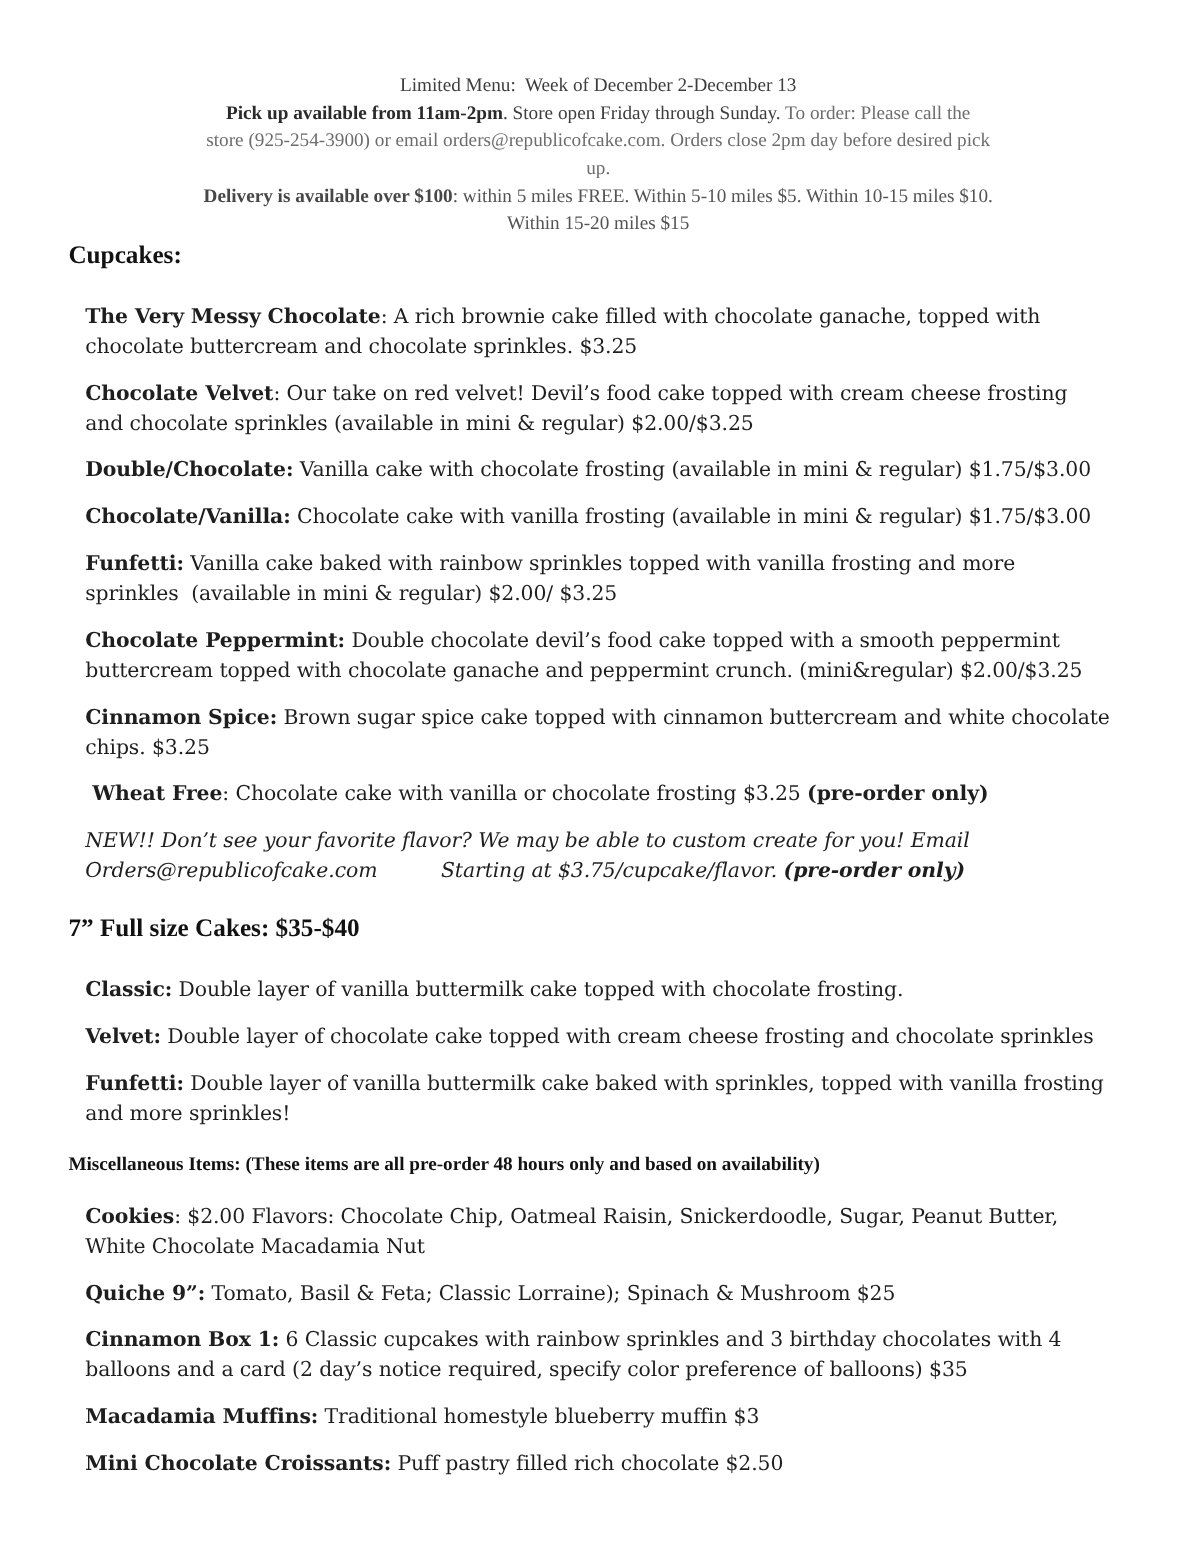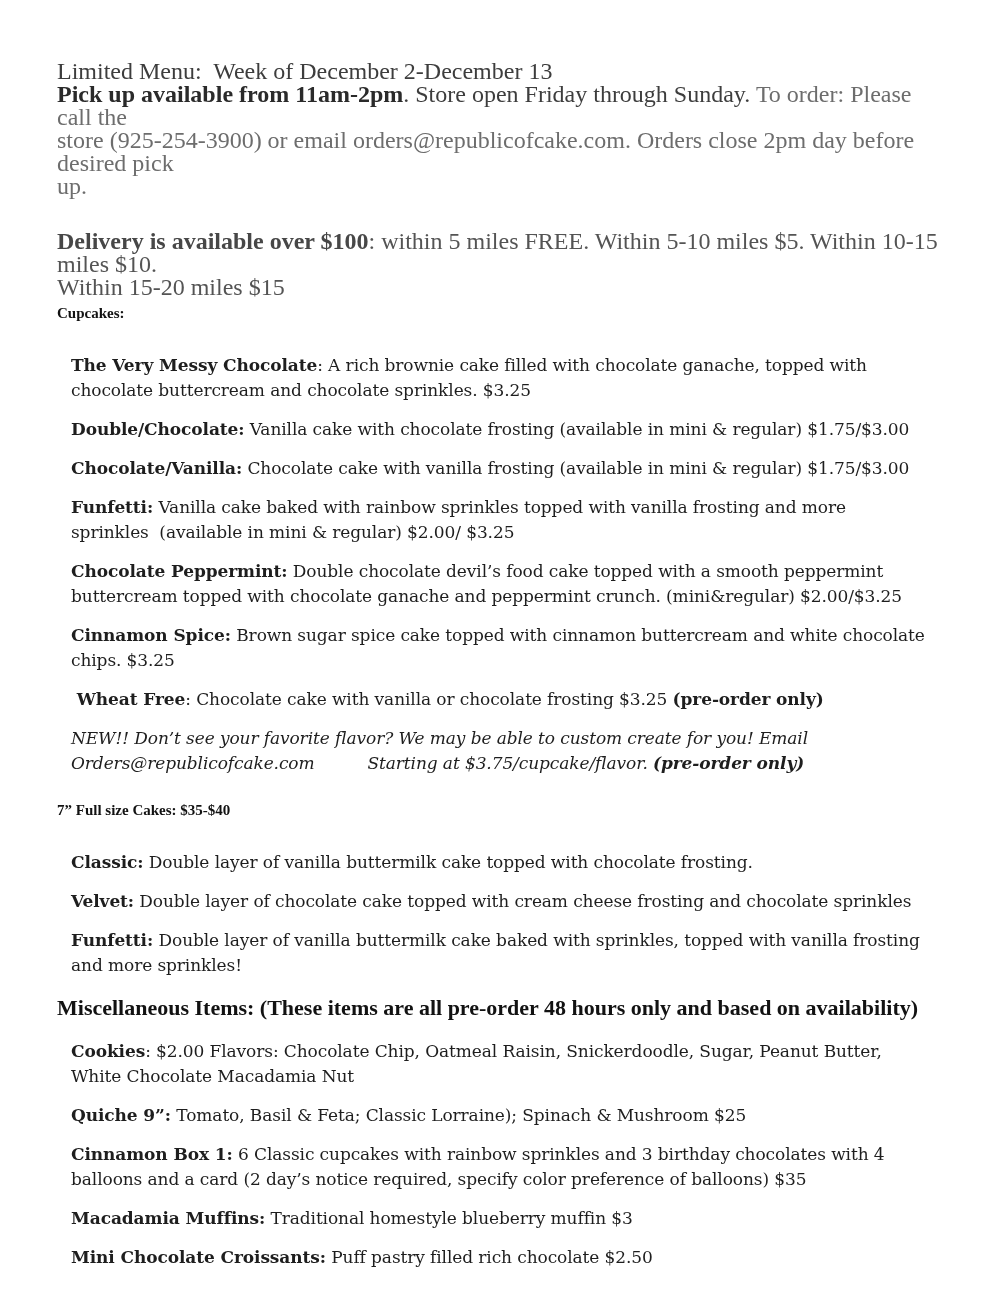--- a/index.html
+++ b/index.html
@@ -18,72 +18,74 @@
     width:1000px;
     height:1294px;
     box-sizing:border-box;
     background:var(--bg);
     padding:60px 60px 40px 57px;
     overflow:hidden;
   }
   
   .doc-header{
     font-family:"Liberation Serif", serif;
-    font-size:24px;
+    font-size:16px;
     line-height:23px;
     color:var(--header-text);
+    text-align:center;
   }
   .doc-header p{margin:0;white-space:pre-wrap;}
   .doc-header .run.rb{font-weight:700;color:var(--header-bold);}
   .doc-header .run.rm{color:var(--muted-text);}
-  .doc-header p.delivery{color:var(--delivery-text);margin-top:32px;}
+  .doc-header p.delivery{color:var(--delivery-text);}
   .doc-header p.delivery .run.rb{color:var(--delivery-bold);}
   
   .sections{
     font-family:"DejaVu Serif", serif;
     font-size:17px;
     line-height:25px;
     letter-spacing:-0.1px;
     color:var(--body-text);
   }
   .item{margin:14px;white-space:pre-wrap;}
   .run.rb{font-weight:700;}
   .run.ri{font-style:italic;}
   .run.rbi{font-style:italic;font-weight:700;}
   .sec-heading{
     font-family:"Liberation Serif", serif;
     font-weight:700;
-    font-size:15px;
+    font-size:21px;
     line-height:25px;
     color:var(--heading-text);
     letter-spacing:0;
     margin:0;
   }
   .sec-cupcakes .sec-heading{margin:2px 0 27px 0;}
   .sec-full-size-cakes .sec-heading{margin:22px 0 27px 0;}
-  .sec-miscellaneous .sec-heading{font-size:22px;line-height:31px;margin:11px 0 16px 0;max-width:900px;}
+  .sec-miscellaneous .sec-heading{font-size:16px;line-height:31px;margin:11px 0 16px 0;max-width:900px;}
 </style>
 </head>
 <body>
 
 <div class="page">
   <div class="doc-header">
     <p class="title">Limited Menu:  Week of December 2-December 13</p>
     <div>
         <p class="pickup"><span class="run rb">Pick up available from 11am-2pm</span><span class="run">. Store open Friday through Sunday. </span><span class="run rm">To order: Please call the
 store (925-254-3900) or email orders@republicofcake.com. Orders close 2pm day before desired pick
 up.</span></p>
         <p class="delivery"><span class="run rb">Delivery is available over $100</span><span class="run">: within 5 miles FREE. Within 5-10 miles $5. Within 10-15 miles $10.
 Within 15-20 miles $15</span></p>
       </div>
   </div>
   <div class="sections">
       <section class="sec sec-cupcakes">
         <h2 class="sec-heading">Cupcakes:</h2>
         <p class="item"><span class="run rb">The Very Messy Chocolate</span><span class="run">: A rich brownie cake filled with chocolate ganache, topped with chocolate buttercream and chocolate sprinkles. $3.25</span></p>
+        <p class="item"><span class="run rb">Chocolate Velvet</span><span class="run">: Our take on red velvet! Devil’s food cake topped with cream cheese frosting and chocolate sprinkles (available in mini &amp; regular) $2.00/$3.25</span></p>
         <p class="item"><span class="run rb">Double/Chocolate:</span><span class="run"> Vanilla cake with chocolate frosting (available in mini &amp; regular) $1.75/$3.00</span></p>
         <p class="item"><span class="run rb">Chocolate/Vanilla:</span><span class="run"> Chocolate cake with vanilla frosting (available in mini &amp; regular) $1.75/$3.00</span></p>
         <p class="item"><span class="run rb">Funfetti:</span><span class="run"> Vanilla cake baked with rainbow sprinkles topped with vanilla frosting and more sprinkles  (available in mini &amp; regular) $2.00/ $3.25</span></p>
         <p class="item"><span class="run rb">Chocolate Peppermint:</span><span class="run"> Double chocolate devil’s food cake topped with a smooth peppermint buttercream topped with chocolate ganache and peppermint crunch. (mini&amp;regular) $2.00/$3.25</span></p>
         <p class="item"><span class="run rb">Cinnamon Spice:</span><span class="run"> Brown sugar spice cake topped with cinnamon buttercream and white chocolate chips. $3.25</span></p>
         <p class="item"><span class="run rb"> Wheat Free</span><span class="run">: Chocolate cake with vanilla or chocolate frosting $3.25 </span><span class="run rb">(pre-order only)</span></p>
         <p class="item"><span class="run ri">NEW!! Don’t see your favorite flavor? We may be able to custom create for you! Email Orders@republicofcake.com          Starting at $3.75/cupcake/flavor. </span><span class="run rbi">(pre-order only)</span></p>
       </section>
       <section class="sec sec-full-size-cakes">
         <h2 class="sec-heading">7” Full size Cakes: $35-$40</h2>

